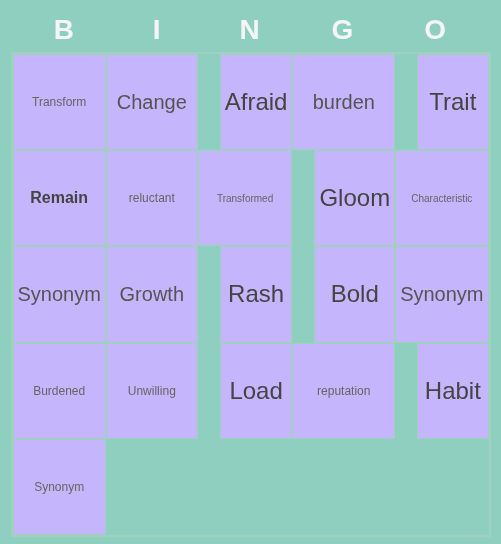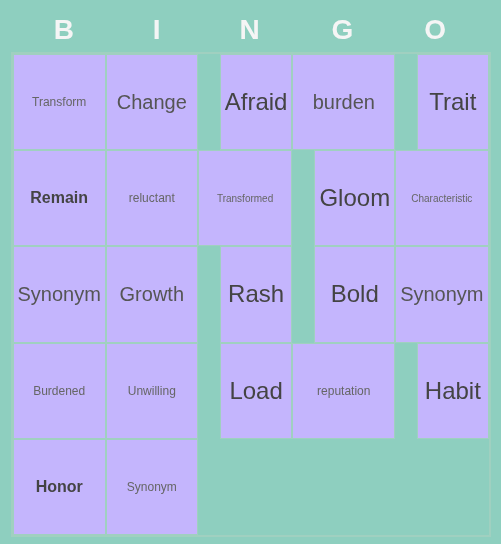--- a/index.html
+++ b/index.html
@@ -111,16 +111,15 @@
       <div class="bingo-cell size-md">Synonym</div>
       <div class="bingo-cell size-md">Growth</div>
       <div class="bingo-cell size-xl">Rash</div>
       <div class="bingo-cell size-xl">Bold</div>
       <div class="bingo-cell size-md">Synonym</div>
       <div class="bingo-cell size-sm">Burdened</div>
       <div class="bingo-cell size-sm">Unwilling</div>
       <div class="bingo-cell size-xl">Load</div>
       <div class="bingo-cell size-sm">reputation</div>
       <div class="bingo-cell size-xl">Habit</div>
-      <div class="bingo-cell size-lg">Honor</div>
       <div class="bingo-cell size-sm">Synonym</div>
     </div>
 </div>
 
 </body></html>

